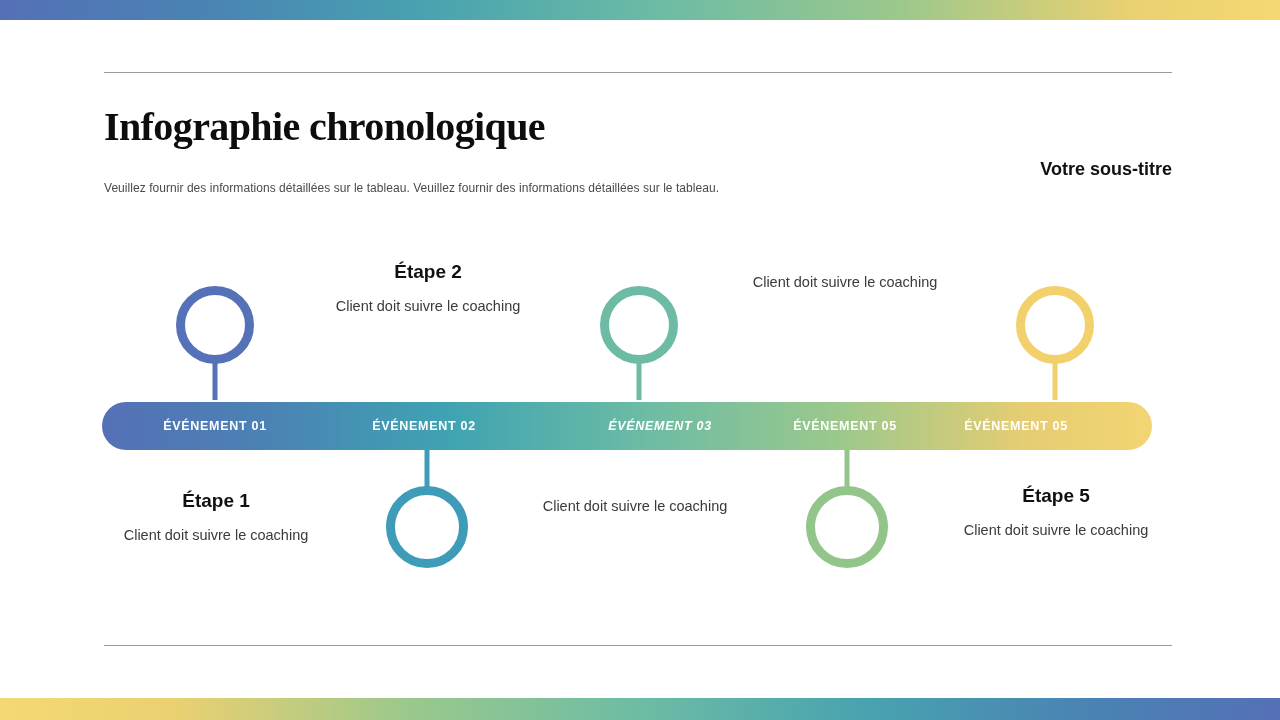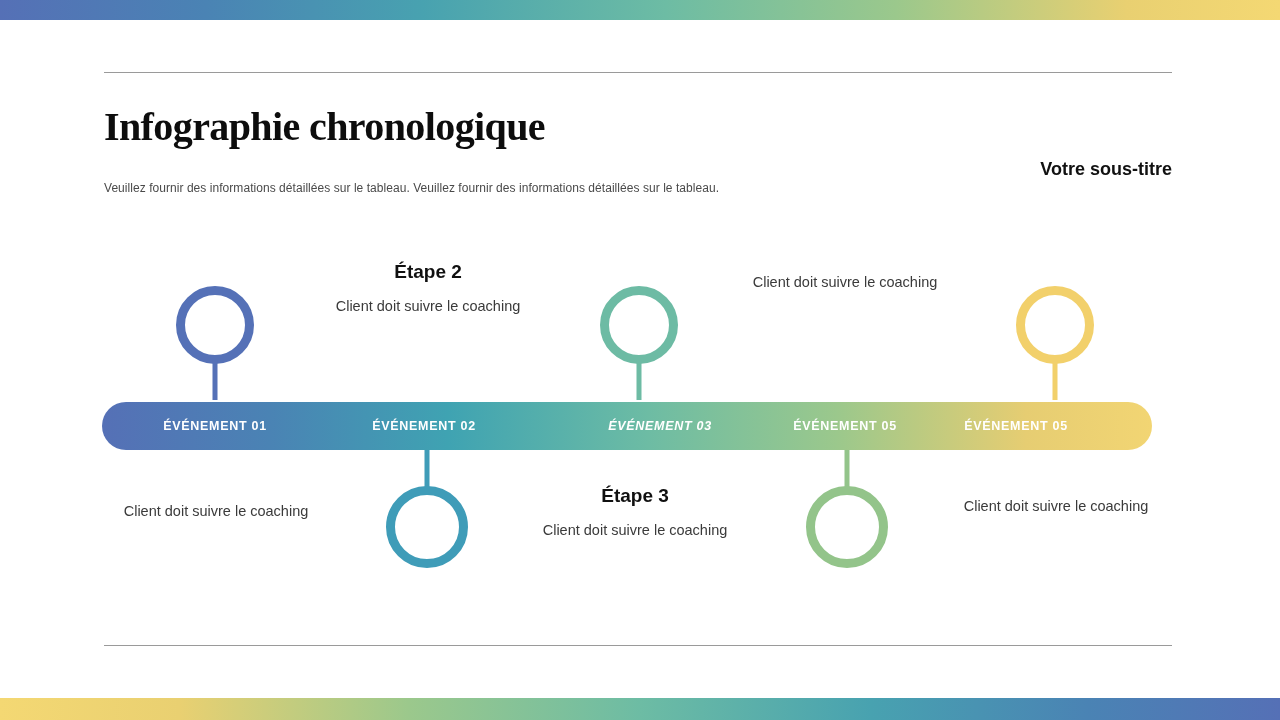--- a/index.html
+++ b/index.html
@@ -217,29 +217,30 @@
   </div>
 <div id="events-layer">
     <div class="event-label" style="left: 215px;">ÉVÉNEMENT 01</div>
     <div class="event-label" style="left: 424px;">ÉVÉNEMENT 02</div>
     <div class="event-label" style="left: 660px; font-style: italic;">ÉVÉNEMENT 03</div>
     <div class="event-label" style="left: 845px;">ÉVÉNEMENT 05</div>
     <div class="event-label" style="left: 1016px;">ÉVÉNEMENT 05</div>
   </div>
 <div id="steps-layer">
     <div class="step" style="left: 216px; top: 489px;">
+      <div class="step-title">Étape 1</div>
       <div class="step-desc">Client doit suivre le coaching</div>
     </div>
     <div class="step" style="left: 428px; top: 260px;">
       <div class="step-title">Étape 2</div>
       <div class="step-desc">Client doit suivre le coaching</div>
     </div>
     <div class="step" style="left: 635px; top: 484px;">
-      <div class="step-title">Étape 3</div>
       <div class="step-desc">Client doit suivre le coaching</div>
     </div>
     <div class="step" style="left: 845px; top: 260px;">
       <div class="step-desc">Client doit suivre le coaching</div>
     </div>
     <div class="step" style="left: 1056px; top: 484px;">
+      <div class="step-title">Étape 5</div>
       <div class="step-desc">Client doit suivre le coaching</div>
     </div>
   </div>
 
 </body></html>

